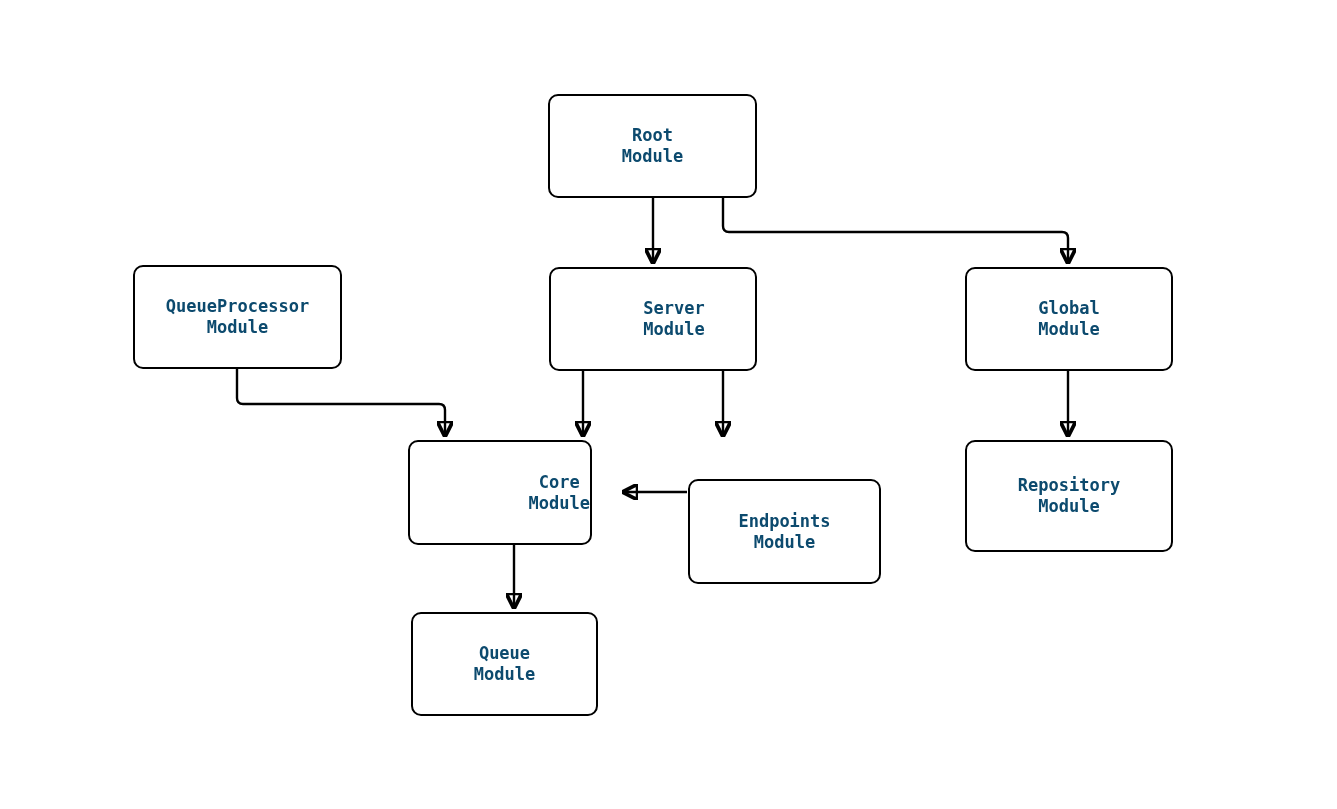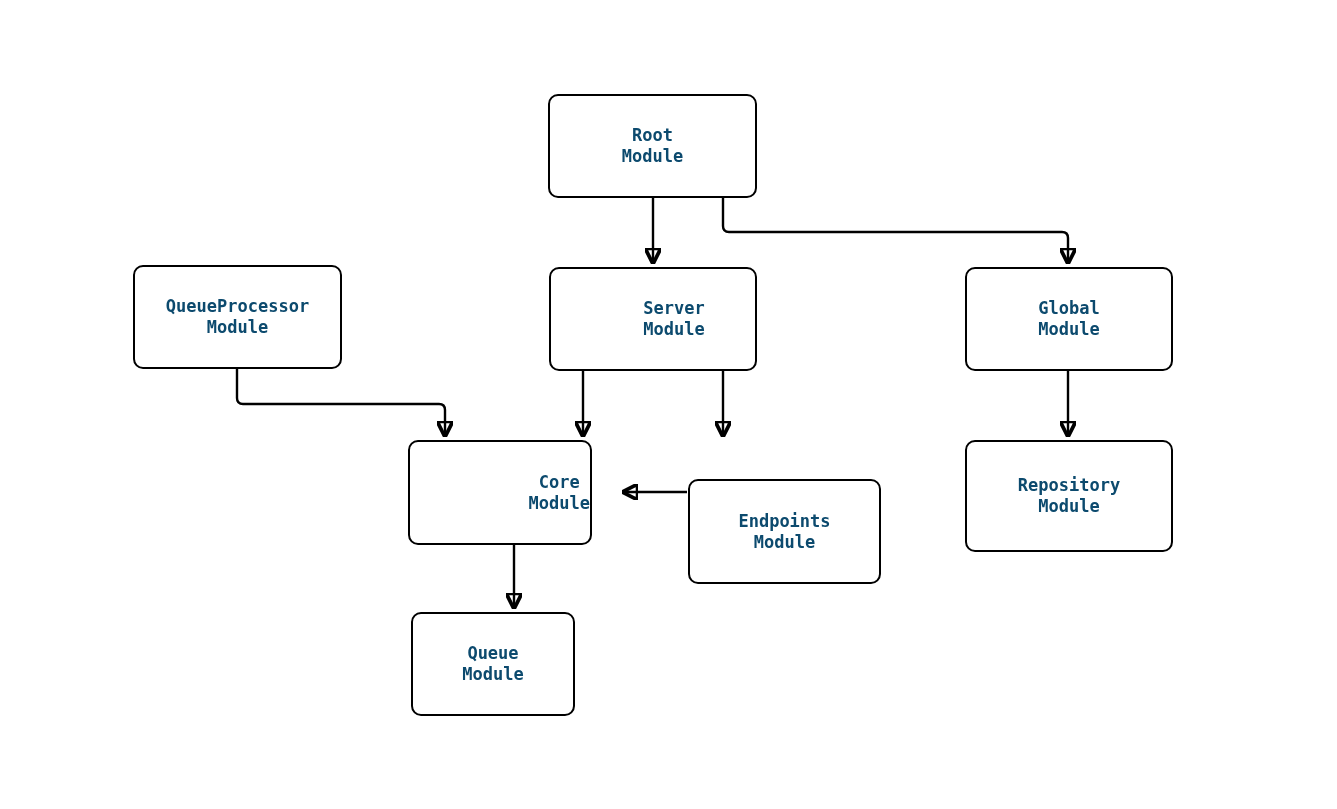--- a/index.html
+++ b/index.html
@@ -44,21 +44,21 @@
     white-space: pre-line;
   }
   
   .node-root          { left: 548px; top:  94px; width: 209px; height: 104px; }
   .node-queueprocessor{ left: 133px; top: 265px; width: 209px; height: 104px; }
   .node-server        { left: 549px; top: 267px; width: 208px; height: 104px; padding-left: 42px; }
   .node-global        { left: 965px; top: 267px; width: 208px; height: 104px; align-items: center; }
   .node-core          { left: 408px; top: 440px; width: 184px; height: 105px; justify-content: flex-end; }
   .node-endpoints     { left: 688px; top: 459px; width: 193px; height: 105px; margin-top: 20px; }
   .node-repository    { left: 965px; top: 440px; width: 208px; height: 112px; }
-  .node-queue         { left: 411px; top: 612px; width: 164px; height: 104px; }
+  .node-queue         { left: 411px; top: 612px; width: 187px; height: 104px; }
 </style>
 </head>
 <body>
 
 <div id="canvas">
 
   <svg id="edges-svg" viewBox="0 0 1337 809" xmlns="http://www.w3.org/2000/svg">
     <defs>
       <marker id="arrow" viewBox="0 0 10 10" refX="10" refY="5" markerWidth="6.5" markerHeight="6.5" orient="auto-start-reverse">
         <path d="M 0 0 L 10 5 L 0 10 z" fill="#000000" stroke="none"></path>

